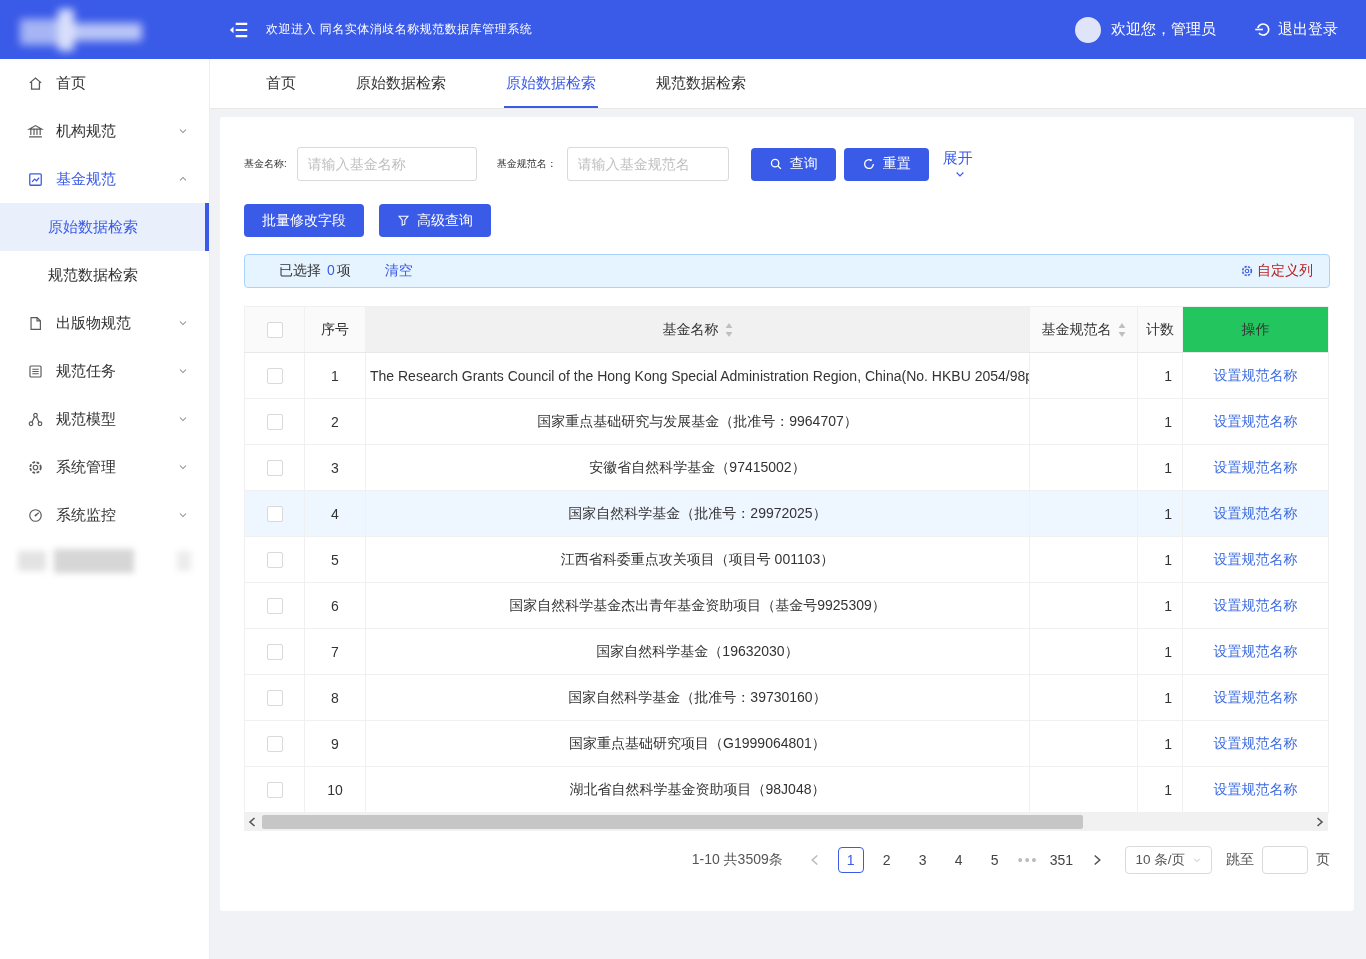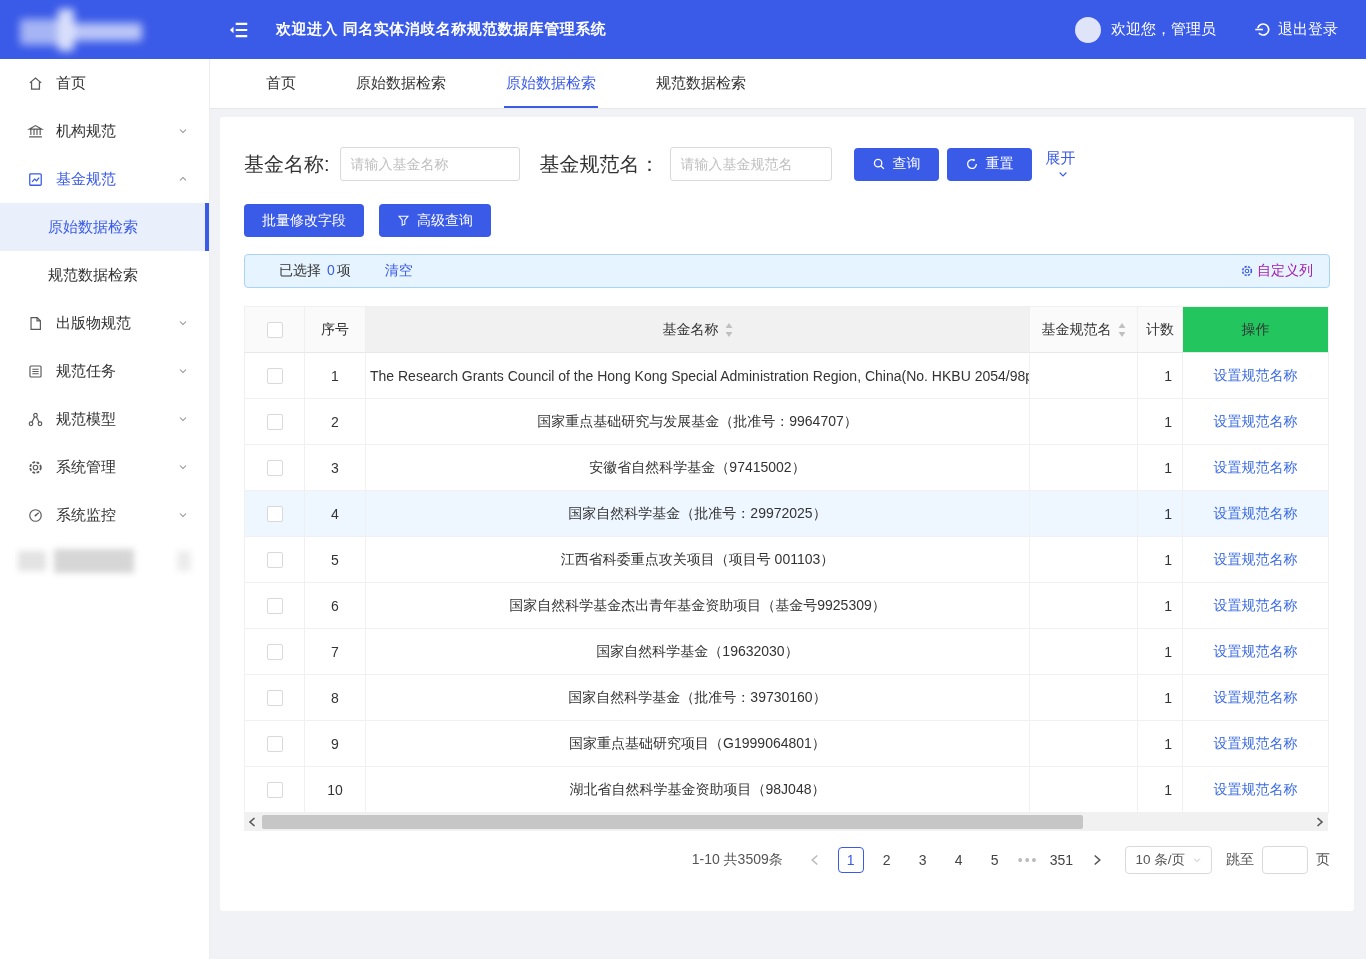--- a/index.html
+++ b/index.html
@@ -9,21 +9,21 @@
 
   
   .header { height:59px; background:#3a5ae8; display:flex; align-items:center; color:#fff; }
   .logo-zone { width:210px; height:100%; position:relative; flex:0 0 auto; }
   .logo-blur { position:absolute; left:20px; top:9px; width:125px; height:42px; filter:blur(4px); }
   .logo-blur i { position:absolute; border-radius:2px; }
   .logo-blur i:nth-child(1){ left:0; top:10px; width:40px; height:26px; background:rgba(255,255,255,.55); }
   .logo-blur i:nth-child(2){ left:38px; top:0; width:16px; height:42px; background:rgba(255,255,255,.8); }
   .logo-blur i:nth-child(3){ left:52px; top:14px; width:70px; height:18px; background:rgba(255,255,255,.65); }
   .fold-btn { margin-left:18px; cursor:pointer; flex:0 0 auto; }
-  .header-title { margin-left:26px; font-size:15px; letter-spacing:.5px; white-space:nowrap;font-weight:bold; }
+  .header-title { margin-left:16px; font-size:12px; letter-spacing:.5px; white-space:nowrap; }
   .header-right { margin-left:auto; display:flex; align-items:center; margin-right:28px; font-size:15px; }
   .avatar { width:26px; height:26px; border-radius:50%; background:#dfe4f8; margin-right:10px; flex:0 0 auto; }
   .logout { display:flex; align-items:center; margin-left:38px; cursor:pointer; }
   .logout span { margin-left:7px; }
 
   
   .body-row { display:flex; height:900px; }
   .sidebar { width:210px; background:#fff; border-right:1px solid #ededed; flex:0 0 auto; position:relative; }
   .main { flex:1; display:flex; flex-direction:column; min-width:0; }
 
@@ -46,21 +46,21 @@
   .tabbar { height:50px; background:#fff; border-bottom:1px solid #e8e8e8; display:flex; align-items:stretch; padding-left:26px; }
   .tab { padding:0 30px; display:flex; align-items:center; font-size:15px; color:#333; cursor:pointer; position:relative; white-space:nowrap; }
   .tab.active { color:#3a5ae8; }
   .tab.active::after { content:""; position:absolute; left:28px; right:28px; bottom:0; height:2px; background:#3a5ae8; }
 
   
   .card { margin:8px 12px 0 10px; background:#fff; border-radius:3px; padding:30px 24px 37px 24px; }
 
   
   .form-row { display:flex; align-items:center; }
-  .form-label { font-size:20px; color:#333; white-space:nowrap; }
+  .form-label { font-size:10px; color:#333; white-space:nowrap; }
   .form-input { width:180px; height:34px; border:1px solid #d9d9d9; border-radius:3px; margin-left:10px;
      padding:0 10px; font-size:14px; color:#333; outline:none; font-family:inherit; }
   .form-input::placeholder { color:#bfbfbf; }
   .form-input.norm { width:162px; }
   .gap20 { width:20px; }
   .btn { height:33px; background:#3a5ae8; color:#fff; border:none; border-radius:4px; font-size:14px;
      display:inline-flex; align-items:center; justify-content:center; cursor:pointer; font-family:inherit; padding:16px 18px; }
   .btn .bi { margin-right:7px; display:flex; }
   .btn.query { margin-left:22px; }
   .btn.reset { margin-left:8px; }
@@ -70,21 +70,21 @@
   
   .action-row { margin-top:23px; display:flex;gap:7px; }
   .action-row .btn + .btn { margin-left:8px; }
 
   
   .selection-bar { margin-top:17px; height:34px; background:#e6f4ff; border:1px solid #a9d3ff; border-radius:4px;
      display:flex; align-items:center; padding:0 16px; font-size:14px; }
   .sel-text { margin-left:18px; color:#333; }
   .sel-count { color:#3a5ae8; margin:0 2px; }
   .clear-link { margin-left:34px; color:#3a5ae8; cursor:pointer; }
-  .customize-link { margin-left:auto; color:#a21caf; cursor:pointer; display:flex; align-items:center;text-align:right; }
+  .customize-link { margin-left:auto; color:#b91c1c; cursor:pointer; display:flex; align-items:center;text-align:right; }
   .customize-link svg { margin-right:3px; }
 
   
   .table-wrap { margin-top:18px; }
   table { border-collapse:collapse; table-layout:fixed; width:1084px; font-size:14px; }
   th,td { border:1px solid #f0f0f0; height:46px; text-align:center; color:#333; font-weight:normal;
      overflow:hidden; padding:0 4px; }
   thead th { background:#fafafa; border-bottom:1px solid #e8e8e8; }
   thead th.th-name { background:#f1f1f1; }
   thead th.th-count { text-align:left; padding-left:8px; }

